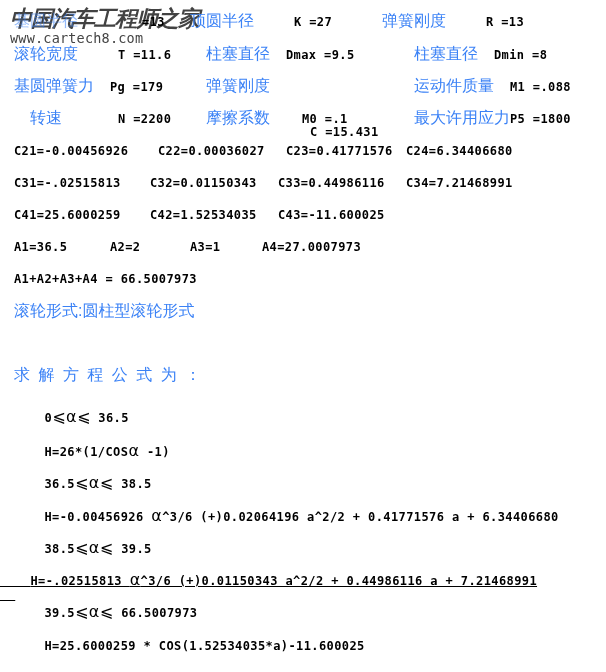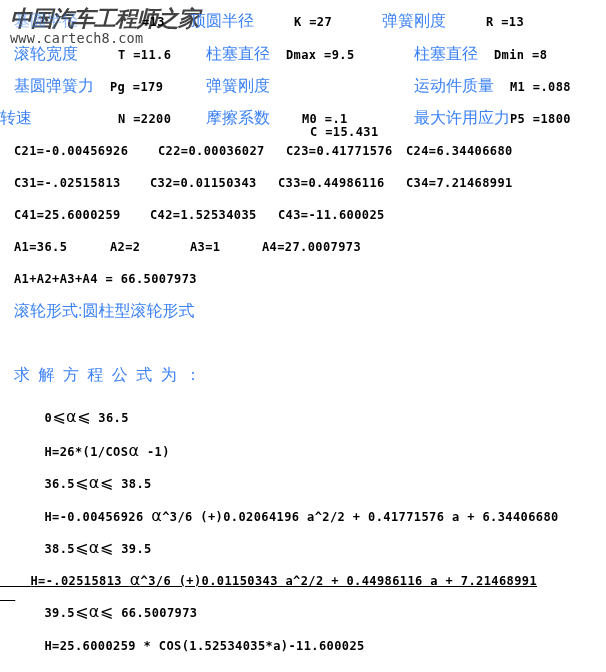--- a/index.html
+++ b/index.html
@@ -33,21 +33,21 @@
   <div class="abs cn" style="left:414px; top:45px;">柱塞直径</div>
   <div class="abs mono" style="left:494px; top:48px;">Dmin =8</div>
 
   <div class="abs cn" style="left:14px; top:77px;">基圆弹簧力</div>
   <div class="abs mono" style="left:110px; top:80px;">Pg =179</div>
   <div class="abs cn" style="left:206px; top:77px;">弹簧刚度</div>
   <div class="abs mono" style="left:310px; top:80px;margin-top:45px;">C =15.431</div>
   <div class="abs cn" style="left:414px; top:77px;">运动件质量</div>
   <div class="abs mono" style="left:510px; top:80px;">M1 =.088</div>
 
-  <div class="abs cn" style="left:0; top:109px;">转速</div>
+  <div class="abs cn" style="left:30px; top:109px;">转速</div>
   <div class="abs mono" style="left:118px; top:112px;">N =2200</div>
   <div class="abs cn" style="left:206px; top:109px;">摩擦系数</div>
   <div class="abs mono" style="left:302px; top:112px;">M0 =.1</div>
   <div class="abs cn" style="left:414px; top:109px;">最大许用应力</div>
   <div class="abs mono" style="left:510px; top:112px;">P5 =1800</div>
 </div>
 
 <div>
   <div class="abs mono" style="left:14px; top:144px;">C21=-0.00456926</div>
   <div class="abs mono" style="left:158px; top:144px;">C22=0.00036027</div>

